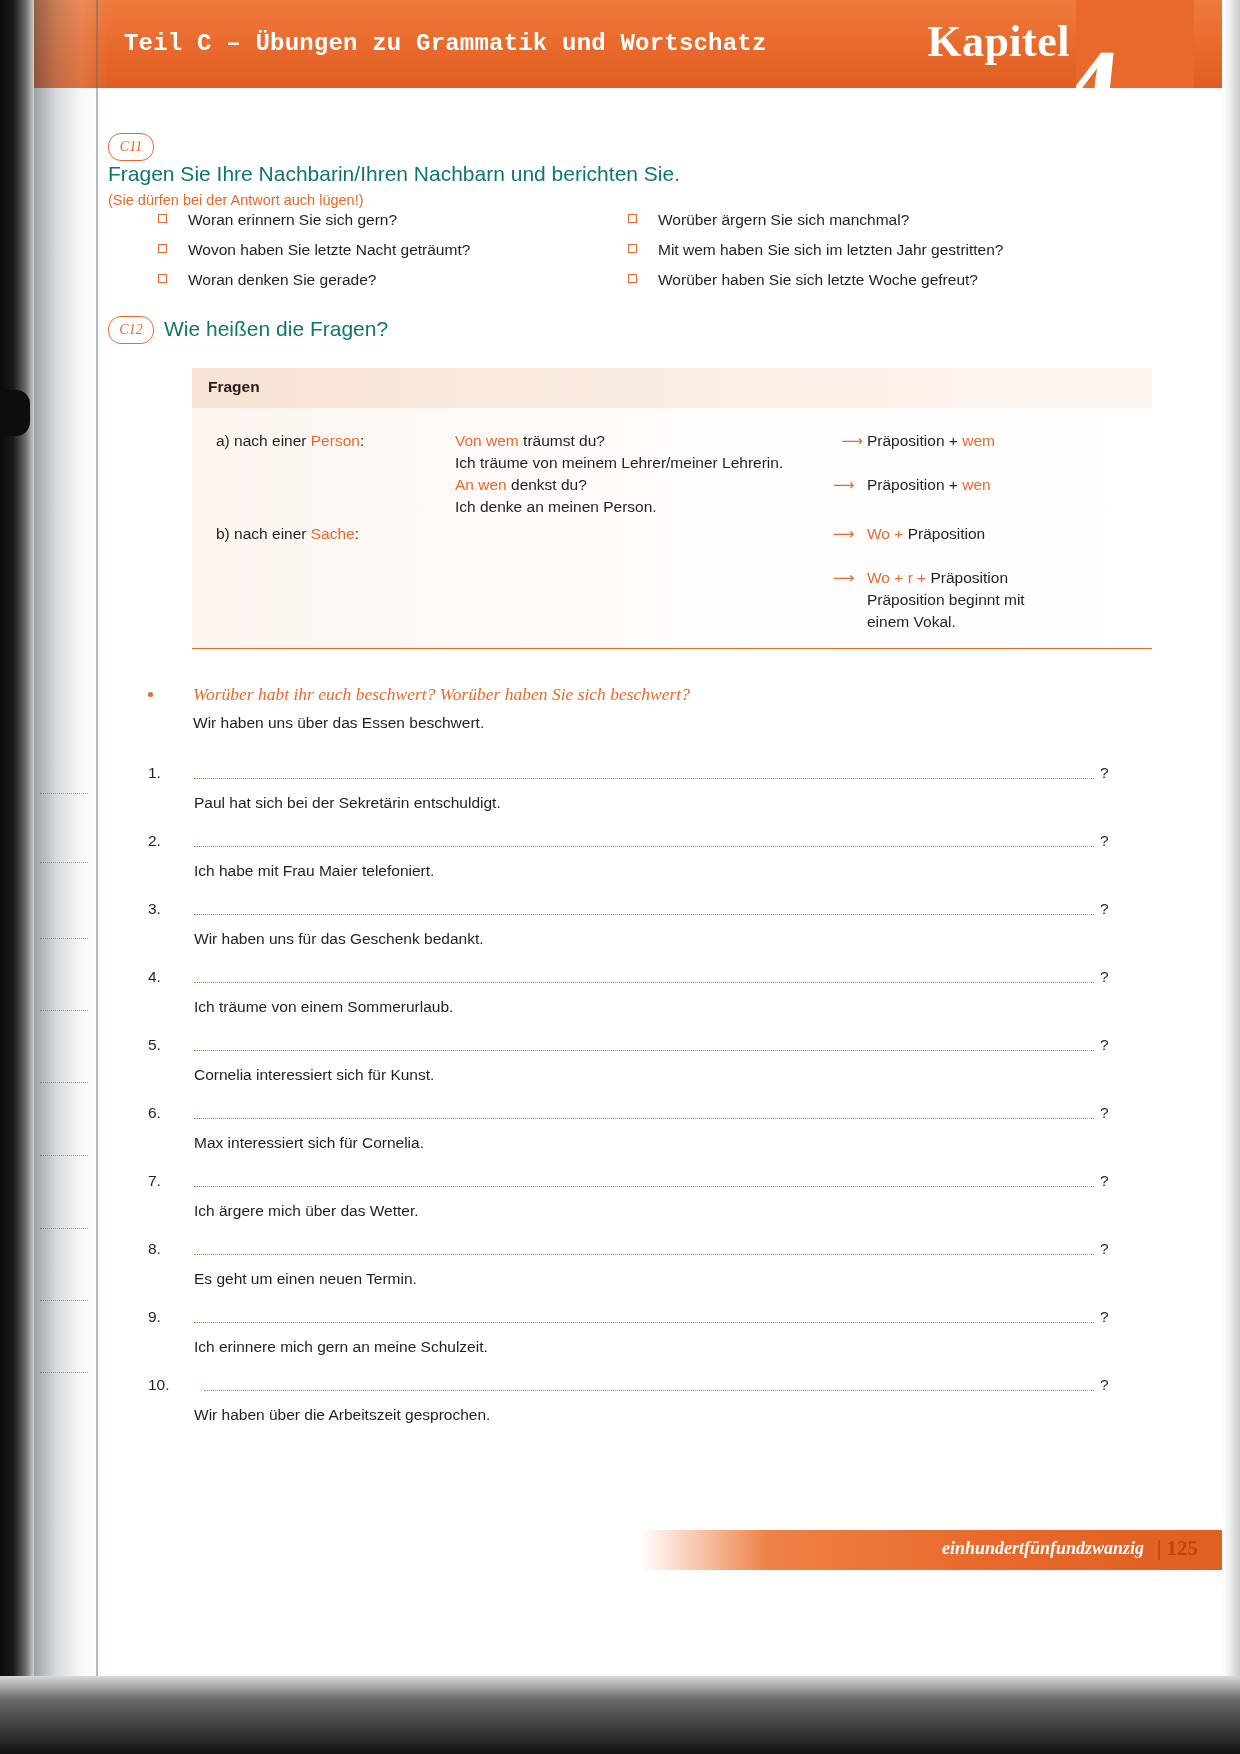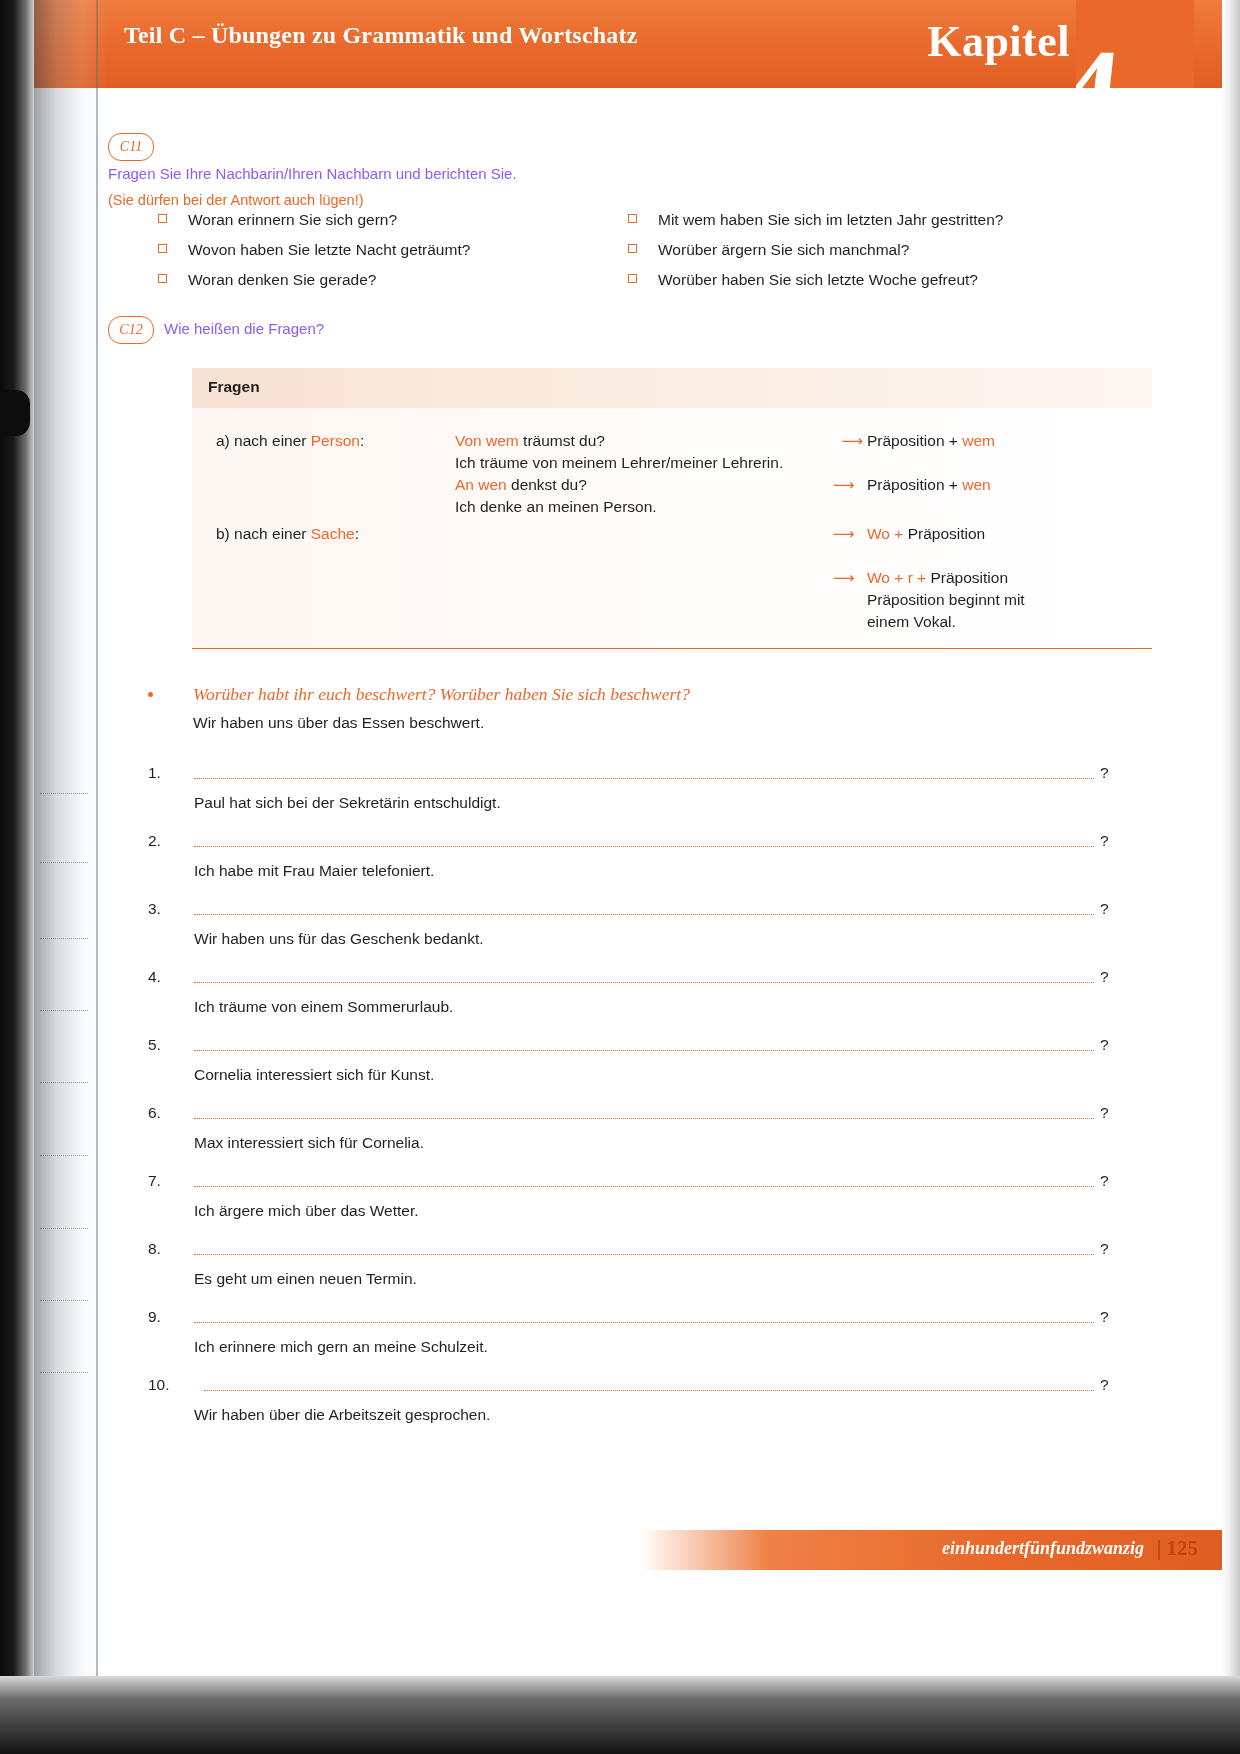--- a/index.html
+++ b/index.html
@@ -71,23 +71,23 @@
     background: linear-gradient(to bottom, #e8682a 0%, #ea6f31 45%, #e2enull 100%);
     background-color: #e8692b;
   }
   .header-band-inner {
     position: absolute;
     left: 0; top: 0; right: 0; bottom: 0;
     background: linear-gradient(to bottom, #ef7b3d 0%, #e8692b 55%, #df5f22 100%);
   }
   .header-title {
     position: absolute;
-    left: 90px; top: 22px;
+    left: 90px; top: 30px;
     color: #ffffff;
-    font-family: Liberation Serif, serif;
+    font-family: Liberation Mono, monospace;
     font-weight: bold;
     font-size: 24px;
     letter-spacing: 0.2px;
     white-space: nowrap;
   }
   .kapitel-word {
     position: absolute;
     right: 152px; top: 16px;
     color: #ffffff;
     font-family: "Liberation Serif", serif;
@@ -136,22 +136,22 @@
     color: #e8692b;
     font-size: 14px;
     font-style: italic;
     font-family: "Liberation Serif", serif;
     text-align: center;
     line-height: 25px;
     flex: none;
     margin-right: 10px;
   }
   .ex-title {
-    color: #8b5cf6;
-    font-size: 15px;
+    color: #0f766e;
+    font-size: 21px;
     line-height: 26px;
   }
   .ex-sub {
     color: #e8692b;
     font-size: 14.5px;
     line-height: 18px;
   }
 
   .bullet-cols {
     position: absolute;
@@ -351,25 +351,25 @@
           <span class="bullet-text">Wovon haben Sie letzte Nacht geträumt?</span>
         </div>
         <div class="bullet-row">
           <span class="sq-bullet"></span>
           <span class="bullet-text">Woran denken Sie gerade?</span>
         </div>
       </div>
       <div class="bullet-col" style="width:530px;">
         <div class="bullet-row">
           <span class="sq-bullet"></span>
-          <span class="bullet-text">Mit wem haben Sie sich im letzten Jahr gestritten?</span>
+          <span class="bullet-text">Worüber ärgern Sie sich manchmal?</span>
         </div>
         <div class="bullet-row">
           <span class="sq-bullet"></span>
-          <span class="bullet-text">Worüber ärgern Sie sich manchmal?</span>
+          <span class="bullet-text">Mit wem haben Sie sich im letzten Jahr gestritten?</span>
         </div>
         <div class="bullet-row">
           <span class="sq-bullet"></span>
           <span class="bullet-text">Worüber haben Sie sich letzte Woche gefreut?</span>
         </div>
       </div>
     </div>
 
     <div class="ex-head" style="left:0px; top:228px; width:800px;">
       <div class="ex-badge">C12</div>

